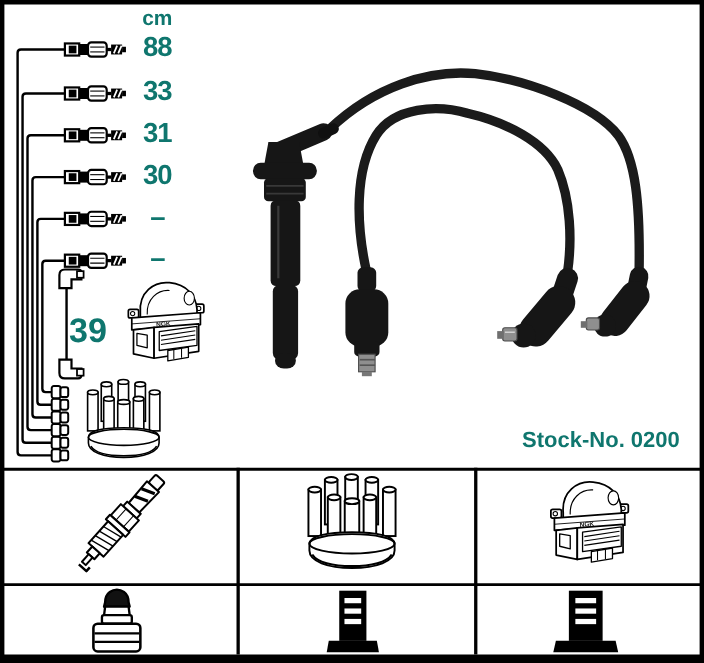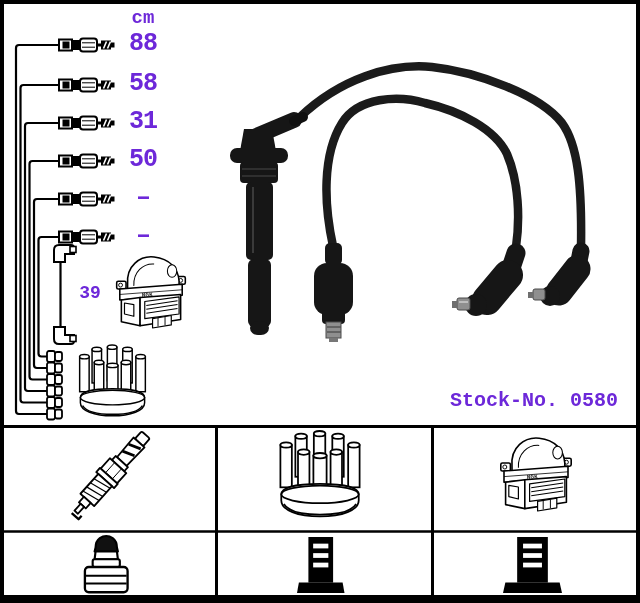--- a/index.html
+++ b/index.html
@@ -1,27 +1,27 @@
 <!DOCTYPE html>
 <html><head>
 <meta charset="utf-8">
 <style>
   html,body{margin:0;padding:0;background:#fff;}
   .stage{
     position:relative;width:640px;height:603px;background:#fff;overflow:hidden;
-    font-family:Liberation Mono, monospace;color:#6d28d9;
+    font-family:Liberation Sans, sans-serif;color:#0f766e;
   }
   .frame{position:absolute;inset:0;border:4px solid #000;border-bottom-width:8px;pointer-events:none;z-index:50;}
   svg{position:absolute;display:block;}
   .diagram-svg{left:0;top:0;}
   .photo-svg{left:210px;top:55px;}
   .legend-svg{left:0;top:425px;}
   .units-label{position:absolute;left:122px;top:7px;width:42px;text-align:center;font-size:19px;font-weight:700;}
   .len-label{position:absolute;left:122px;width:42px;text-align:center;font-size:25px;font-weight:700;letter-spacing:-1px;}
-  .coil-len-label{position:absolute;left:60px;top:283px;width:40px;text-align:center;font-size:18px;font-weight:700;padding-left:10px;}
+  .coil-len-label{position:absolute;left:60px;top:283px;width:40px;text-align:center;font-size:31px;font-weight:700;}
   .part-number{position:absolute;right:22px;top:356px;font-size:27px;font-weight:700;letter-spacing:-0.5px;}
   .stock-number{position:absolute;right:22px;top:389px;font-size:20px;font-weight:700;}
 </style>
 </head>
 <body>
 
 <div class="stage">
 
   <svg width="0" height="0" aria-hidden="true">
     <defs>
@@ -164,23 +164,23 @@
     </g>
 
     <use href="#sym-coil" xlink:href="#sym-coil" transform="translate(112,250) scale(0.78)"></use>
     <text x="142" y="297" font-size="6" font-weight="bold" fill="#222" transform="rotate(-4 142 297)">NGK</text>
 
     <use href="#sym-cap" xlink:href="#sym-cap" transform="translate(76,345) scale(0.73)"></use>
   </svg>
 
   <span class="units-label">cm</span>
   <span class="len-label" style="top:29px">88</span>
-  <span class="len-label" style="top:69px">58</span>
+  <span class="len-label" style="top:69px">33</span>
   <span class="len-label" style="top:107px">31</span>
-  <span class="len-label" style="top:145px">50</span>
+  <span class="len-label" style="top:145px">30</span>
   <span class="len-label" style="top:183px">–</span>
   <span class="len-label" style="top:221px">–</span>
   <span class="coil-len-label">39</span>
 
   <svg class="photo-svg" width="430" height="295" viewBox="0 0 430 295">
 
     <path d="M90,62 C130,24 180,8 222,12 C268,17 330,40 352,68 C368,90 372,130 371,193" fill="none" stroke="#1b1b1b" stroke-width="8.5" stroke-linecap="round"></path>
     <path d="M123,191 C114,150 112,100 132,68 C148,42 188,40 215,48 C250,56 285,74 297,99 C309,127 310,164 306,192" fill="none" stroke="#1b1b1b" stroke-width="8.5" stroke-linecap="round"></path>
 
     <g fill="#161616">
@@ -218,21 +218,21 @@
 
     <g>
       <line x1="371" y1="196" x2="367" y2="216" stroke="#161616" stroke-width="17" stroke-linecap="round"></line>
       <line x1="367" y1="214" x2="349" y2="237" stroke="#161616" stroke-width="27" stroke-linecap="round"></line>
       <circle cx="340" cy="241" r="10" fill="#161616"></circle>
       <rect x="323" y="234" width="12" height="11" rx="2" fill="#8f8f8f" stroke="#4a4a4a" stroke-width="1"></rect>
       <rect x="318" y="237" width="6" height="6" fill="#6f6f6f"></rect>
     </g>
   </svg>
 
-  <div class="stock-number">Stock-No. 0580</div>
+  <div class="stock-number">Stock-No. 0200</div>
 
   <svg class="legend-svg" width="640" height="178" viewBox="0 0 640 178">
     <line x1="0" y1="1.5" x2="640" y2="1.5" stroke="#000" stroke-width="3"></line>
     <line x1="0" y1="106.5" x2="640" y2="106.5" stroke="#000" stroke-width="2.5"></line>
     <line x1="216.5" y1="0" x2="216.5" y2="170" stroke="#000" stroke-width="3"></line>
     <line x1="432.5" y1="0" x2="432.5" y2="170" stroke="#000" stroke-width="3"></line>
     <use href="#sym-plug" xlink:href="#sym-plug" transform="translate(107,53) rotate(42) scale(0.92) translate(-20,-64)"></use>
     <use href="#sym-cap" xlink:href="#sym-cap" transform="translate(276,6) scale(0.88)"></use>
     <use href="#sym-coil" xlink:href="#sym-coil" transform="translate(496,6) scale(0.8)"></use>
     <text x="527" y="54" font-size="6" font-weight="bold" fill="#222" transform="rotate(-4 527 54)">NGK</text>

